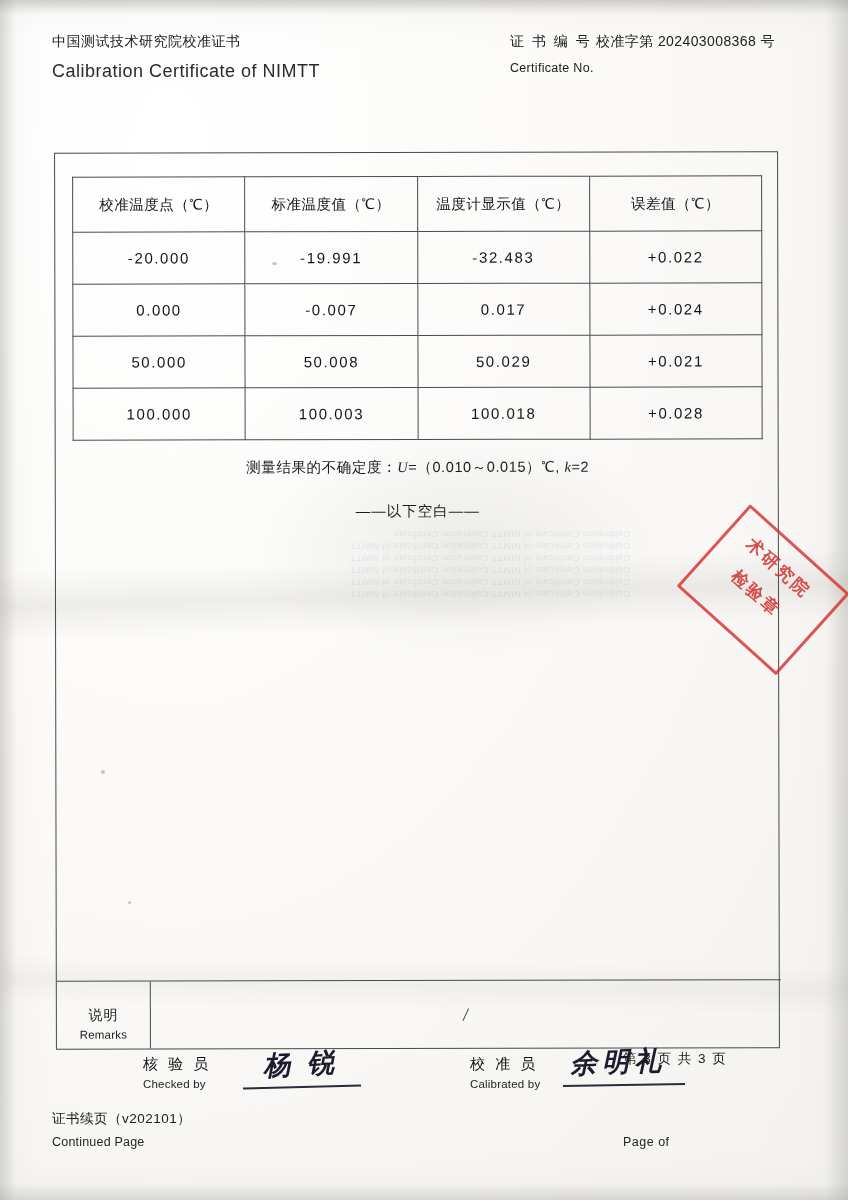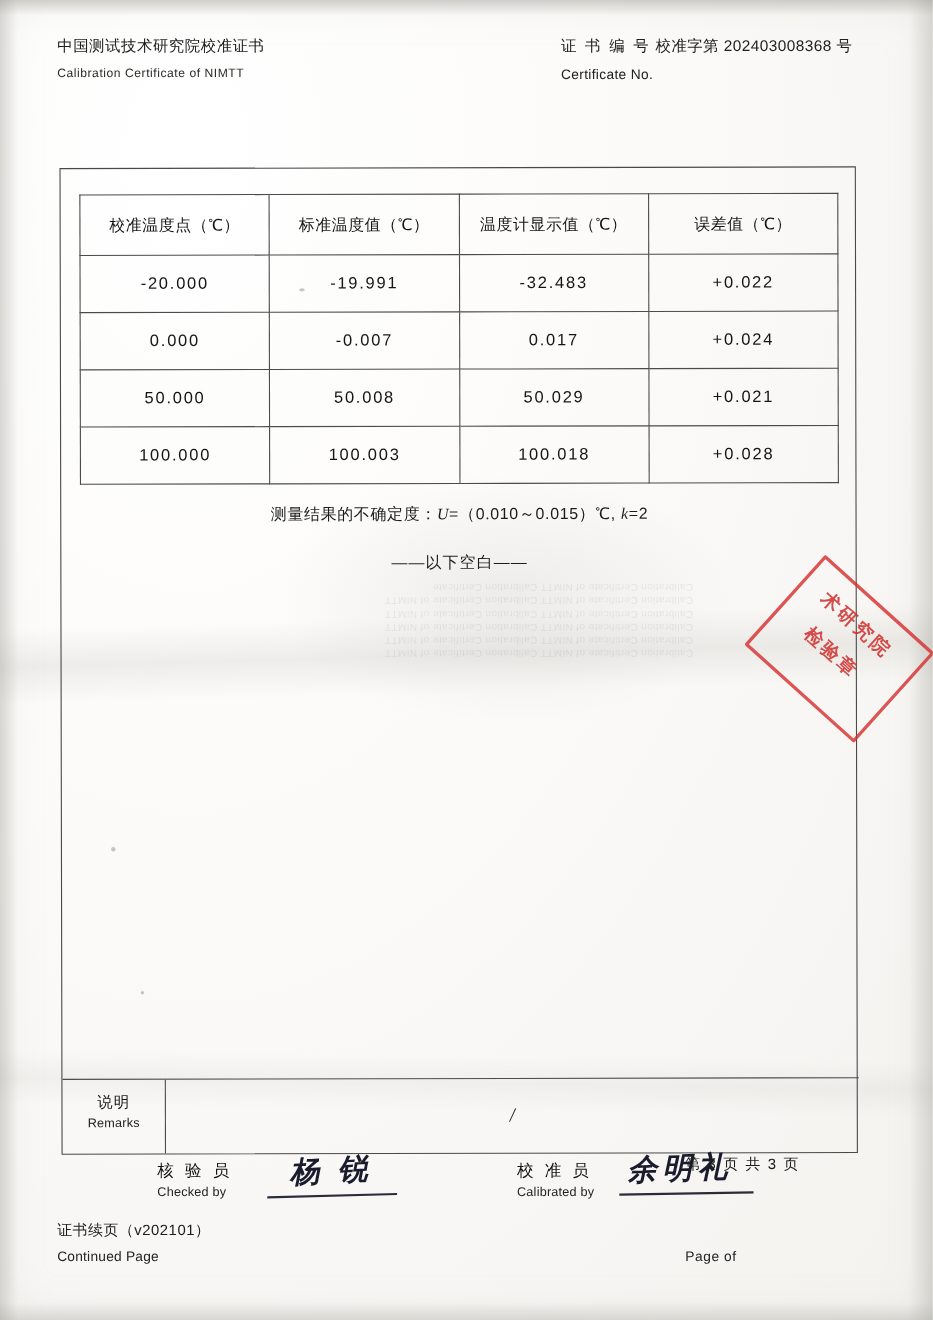--- a/index.html
+++ b/index.html
@@ -63,21 +63,21 @@
 
   
   .hdr {
     position: absolute;
     font-size: 13.5px;
     letter-spacing: 0.5px;
     color: #20201f;
     white-space: nowrap;
   }
   #hdr-cn { left: 52px; top: 33px; font-size: 14px; }
-  #hdr-en { left: 52px; top: 61px; font-size: 11px; color: #2a2a28; }
+  #hdr-en { left: 52px; top: 61px; font-size: 18px; color: #2a2a28; }
   #cert-label { left: 510px; top: 33px; font-size: 14px; letter-spacing: 2px; }
   #cert-no { left: 596px; top: 33px; font-size: 14px; letter-spacing: 0.4px; }
   #cert-en { left: 510px; top: 61px; font-size: 12.5px; letter-spacing: 0.3px; }
 
   
   #title-cn {
     position: absolute;
     left: 0; top: 88px; width: 848px;
     text-align: center;
     font-size: 25px;
@@ -165,21 +165,21 @@
     box-sizing: border-box;
   }
   #remarks-cell {
     position: absolute;
     left: 0; top: 0;
     width: 94px;
     height: 100%;
     border-right: 1px solid #4b4b4b;
     box-sizing: border-box;
     text-align: center;
-    padding-top: 12px;
+    padding-top: 25px;
   }
   #remarks-cn { font-size: 14px; letter-spacing: 1px; color: #181818; }
   #remarks-en { font-size: 11.5px; letter-spacing: 0.2px; color: #222; margin-top: 4px; }
   #remarks-value {
     position: absolute;
     left: 94px; top: 0;
     width: 630px; height: 100%;
     display: flex;
     align-items: center;
     justify-content: center;

